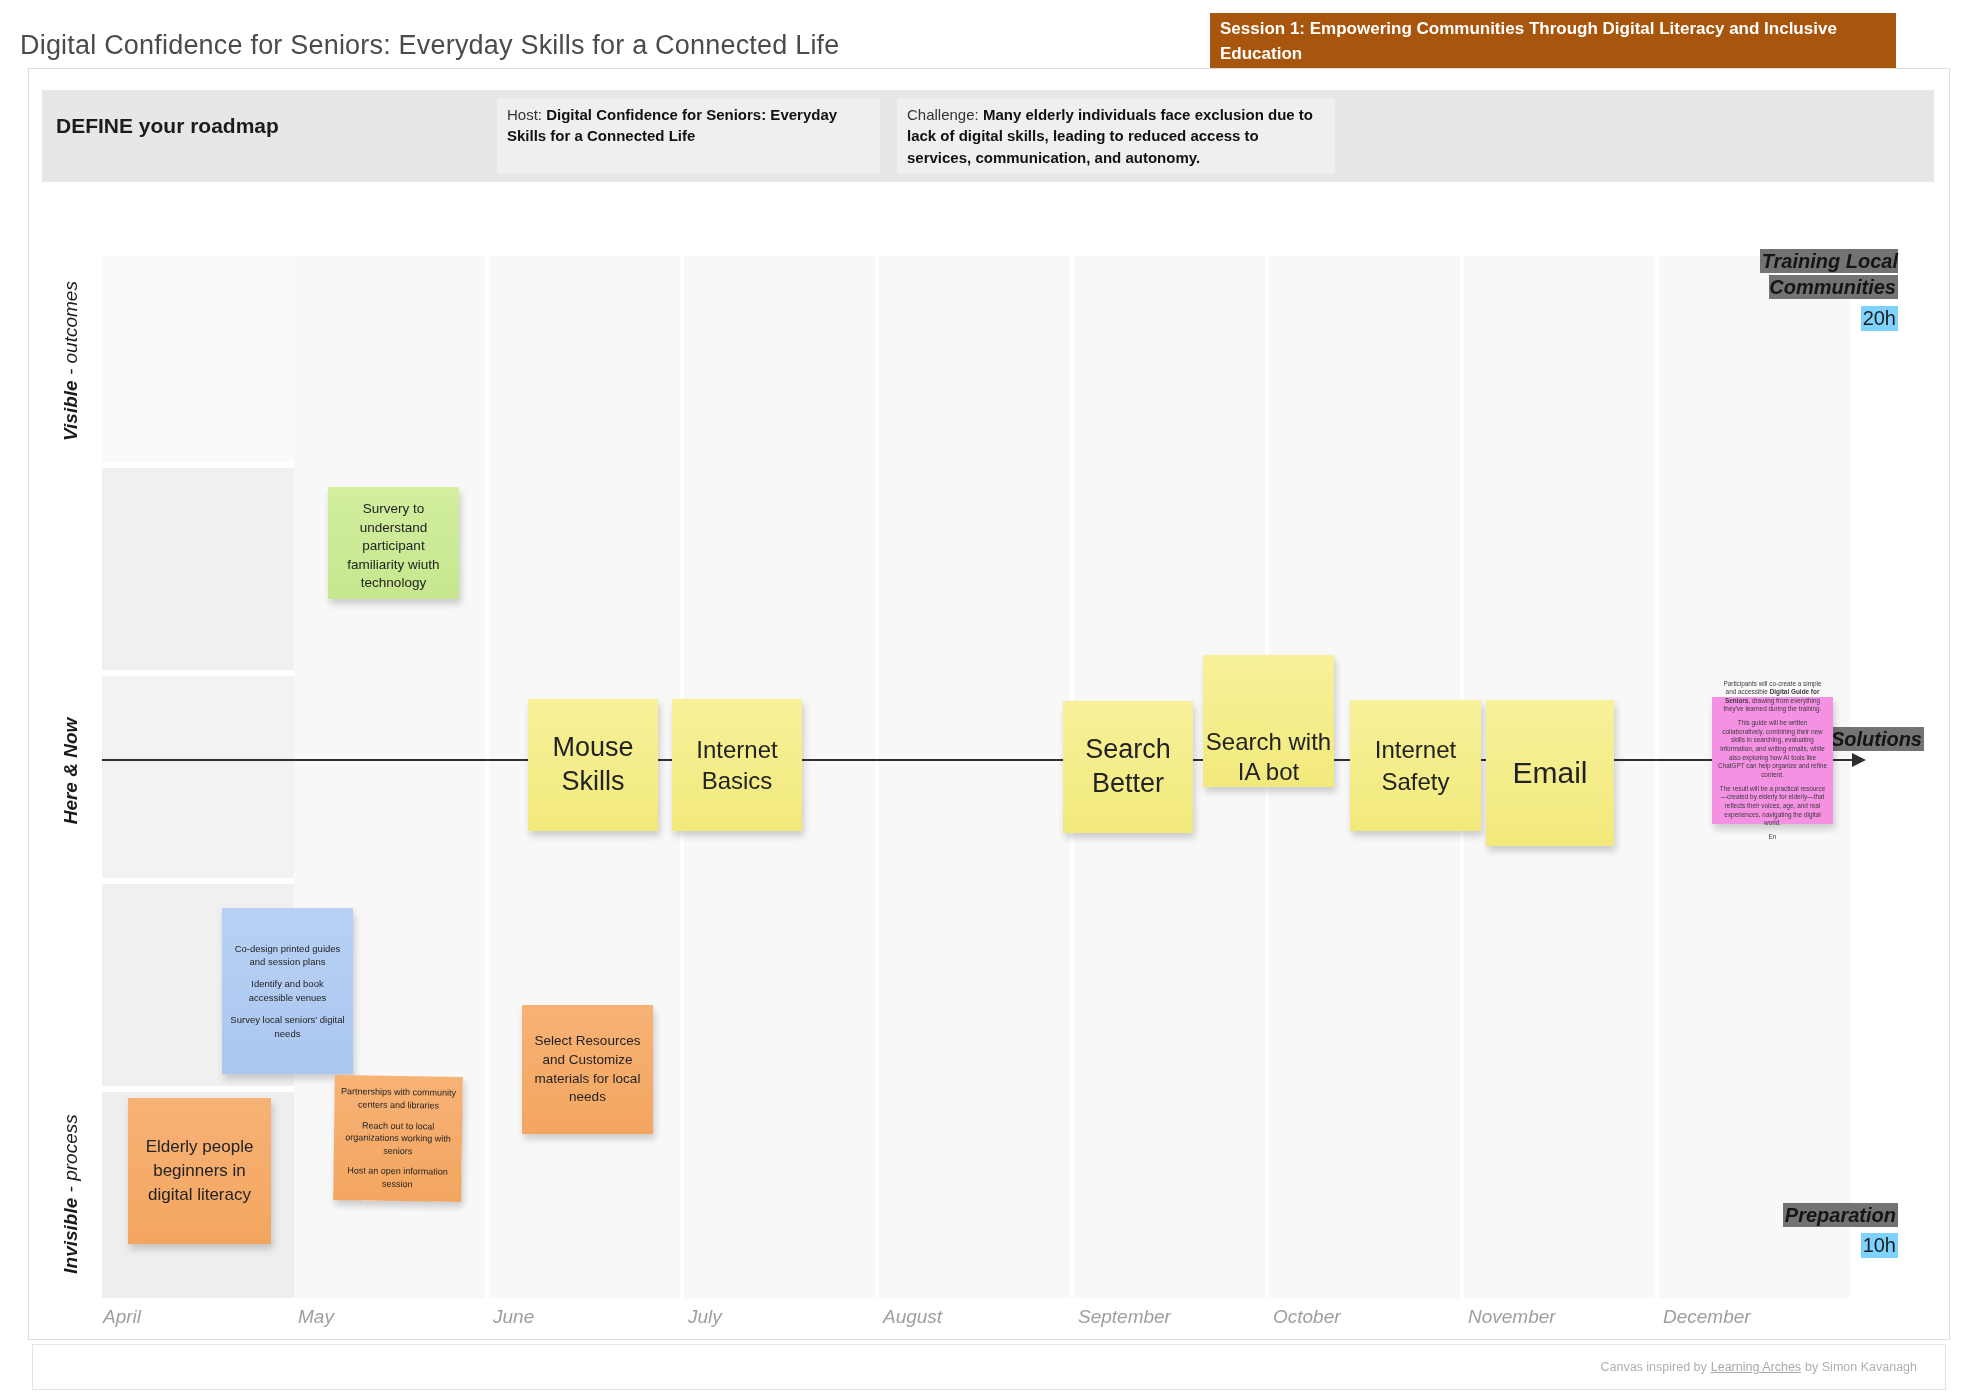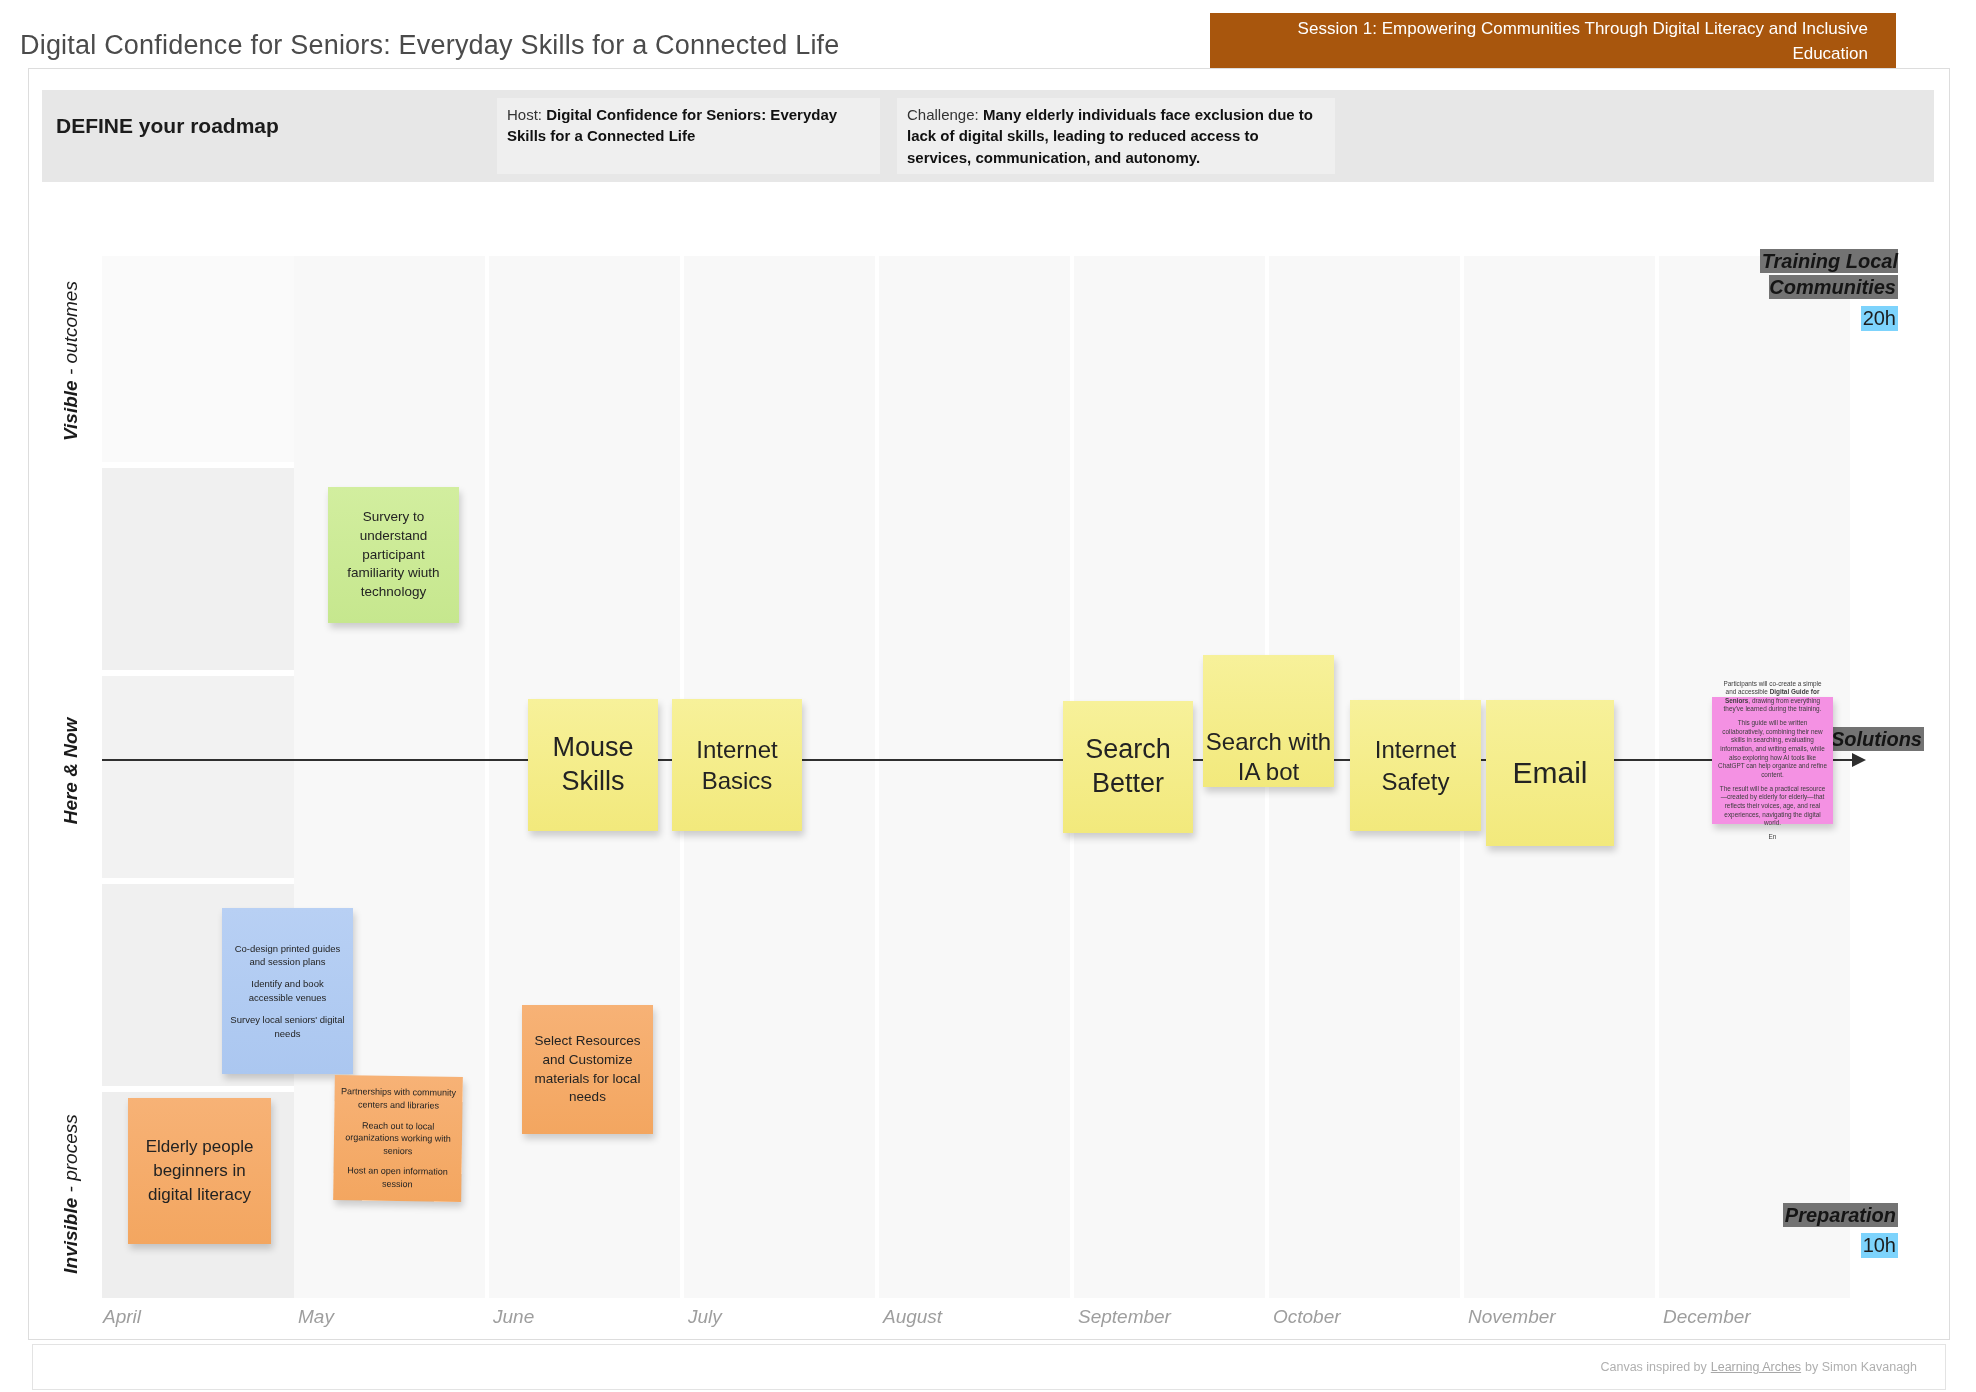--- a/index.html
+++ b/index.html
@@ -1,22 +1,22 @@
 <!DOCTYPE html>
 <html><head>
 <meta charset="utf-8">
 <style>
   html,body{margin:0;padding:0;background:#ffffff;font-family:"Liberation Sans",sans-serif;}
   #root{position:relative;width:1976px;height:1392px;background:#fff;overflow:hidden;}
 
   
   .page-title{position:absolute;left:20px;top:30px;font-size:27px;color:#4b4b4b;letter-spacing:.2px;}
   .banner{position:absolute;left:1210px;top:13px;width:686px;height:58px;background:#a8560d;
-          color:#fff;font-weight:normal;font-size:17px;line-height:1.45;display:flex;align-items:center;
-          justify-content:center;text-align:right;padding:2px 28px;box-sizing:border-box;}
+          color:#fff;font-weight:bold;font-size:17px;line-height:1.45;display:flex;align-items:center;
+          justify-content:center;text-align:left;padding:2px 10px;box-sizing:border-box;}
 
   
   .frame{position:absolute;left:28px;top:68px;width:1920px;height:1270px;border:1px solid #ddd;background:#fff;}
 
   .define-strip{position:absolute;left:42px;top:90px;width:1892px;height:92px;background:#e7e7e7;}
   .define-heading{position:absolute;left:56px;top:114px;font-size:21px;font-weight:bold;color:#1c1c1c;}
   .info-block{position:absolute;top:98px;background:#efefef;font-size:15px;line-height:1.42;color:#333;
               padding:6px 10px;box-sizing:border-box;}
   .info-block b{color:#111;}
   .blk-name{left:497px;width:383px;height:76px;}
@@ -65,21 +65,21 @@
   
   .note{position:absolute;box-sizing:border-box;display:flex;flex-direction:column;align-items:center;
         justify-content:center;text-align:center;color:#232323;z-index:2;
         box-shadow:2px 5px 7px rgba(0,0,0,.18);}
   .yellow{background:linear-gradient(180deg,#f7f19a 0%,#f2e97c 100%);}
   .green{background:linear-gradient(180deg,#d2ee9f 0%,#c6e78e 100%);}
   .blue{background:linear-gradient(180deg,#b8d0f4 0%,#abc7f0 100%);}
   .orange{background:linear-gradient(180deg,#f7b276 0%,#f3a660 100%);}
   .pinknote{background:#f491e3;}
 
-  .n-green{left:328px;top:487px;width:131px;height:136px;font-size:13.5px;line-height:1.38;padding:6px;}
+  .n-green{left:328px;top:487px;width:131px;height:112px;font-size:13.5px;line-height:1.38;padding:6px;justify-content:flex-end;}
   .n-mouse{left:528px;top:699px;width:130px;height:132px;font-size:27px;line-height:1.25;}
   .n-basics{left:672px;top:699px;width:130px;height:132px;font-size:24px;line-height:1.3;}
   .n-better{left:1063px;top:701px;width:130px;height:132px;font-size:27px;line-height:1.25;}
   .n-ai{left:1203px;top:655px;width:131px;height:132px;font-size:24px;line-height:1.25;justify-content:flex-end;}
   .n-safety{left:1350px;top:700px;width:131px;height:131px;font-size:24px;line-height:1.3;}
   .n-email{left:1486px;top:700px;width:128px;height:146px;font-size:30px;}
   .n-blue{left:222px;top:908px;width:131px;height:166px;font-size:9.5px;line-height:1.45;padding:6px;}
   .n-blue div{margin:4px 0;}
   .n-audience{left:128px;top:1098px;width:143px;height:146px;font-size:17px;line-height:1.4;padding:8px;}
   .n-partners{left:334px;top:1076px;width:128px;height:125px;font-size:9px;line-height:1.4;padding:6px;

